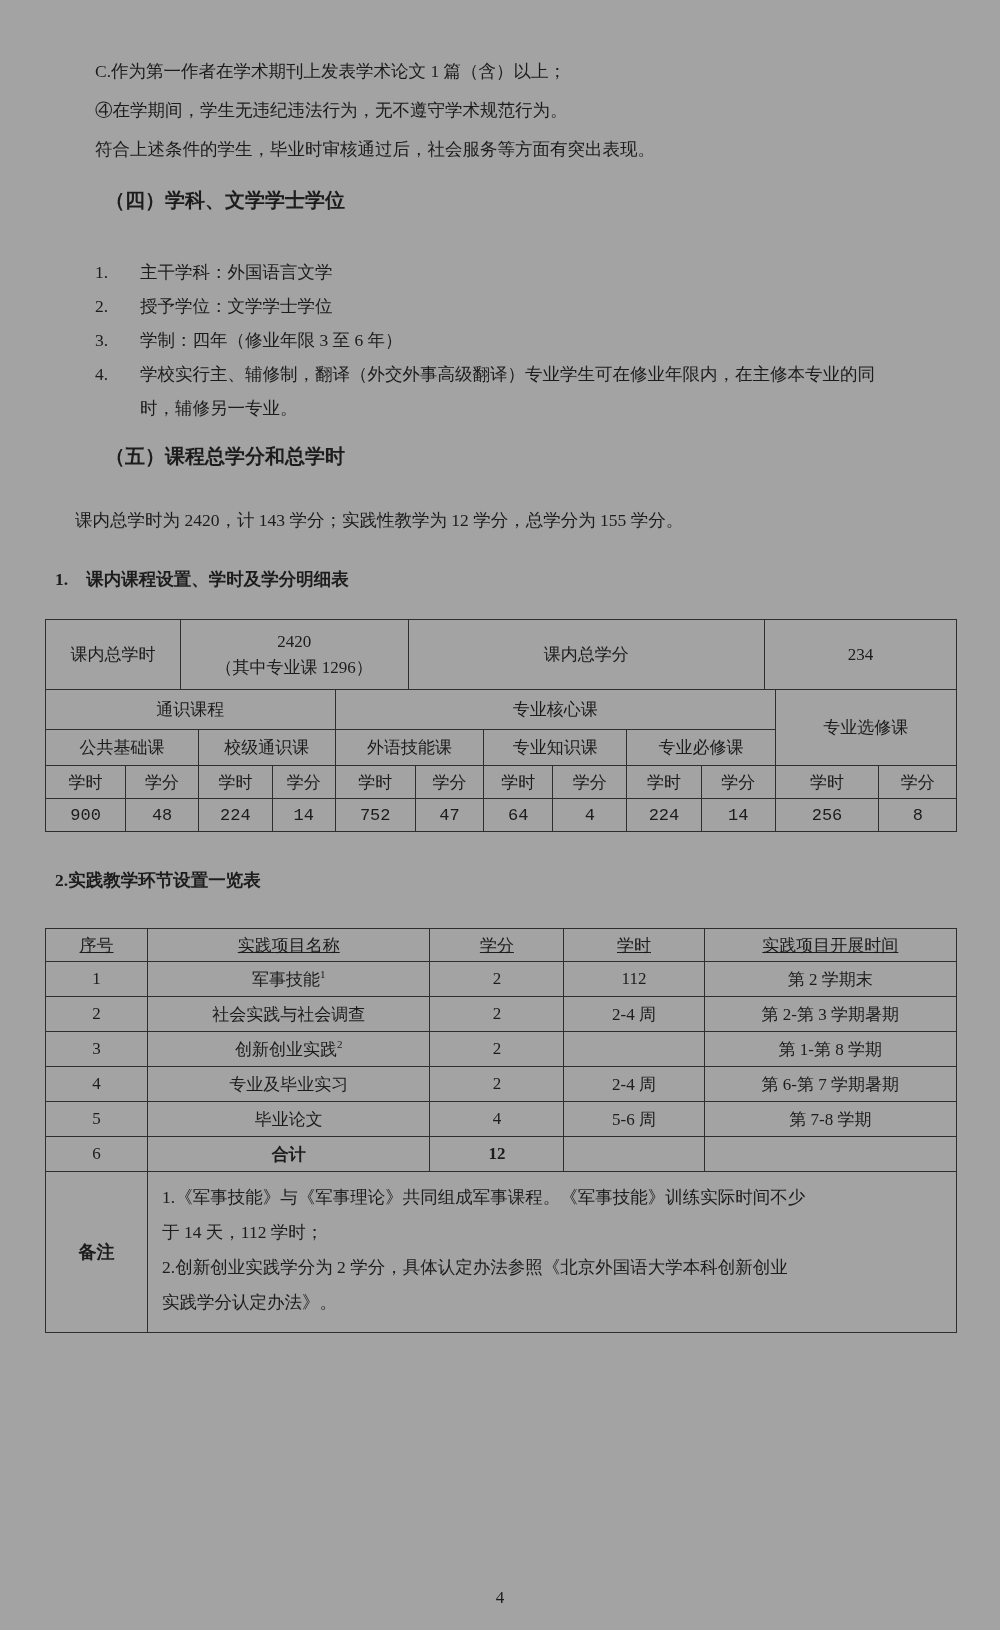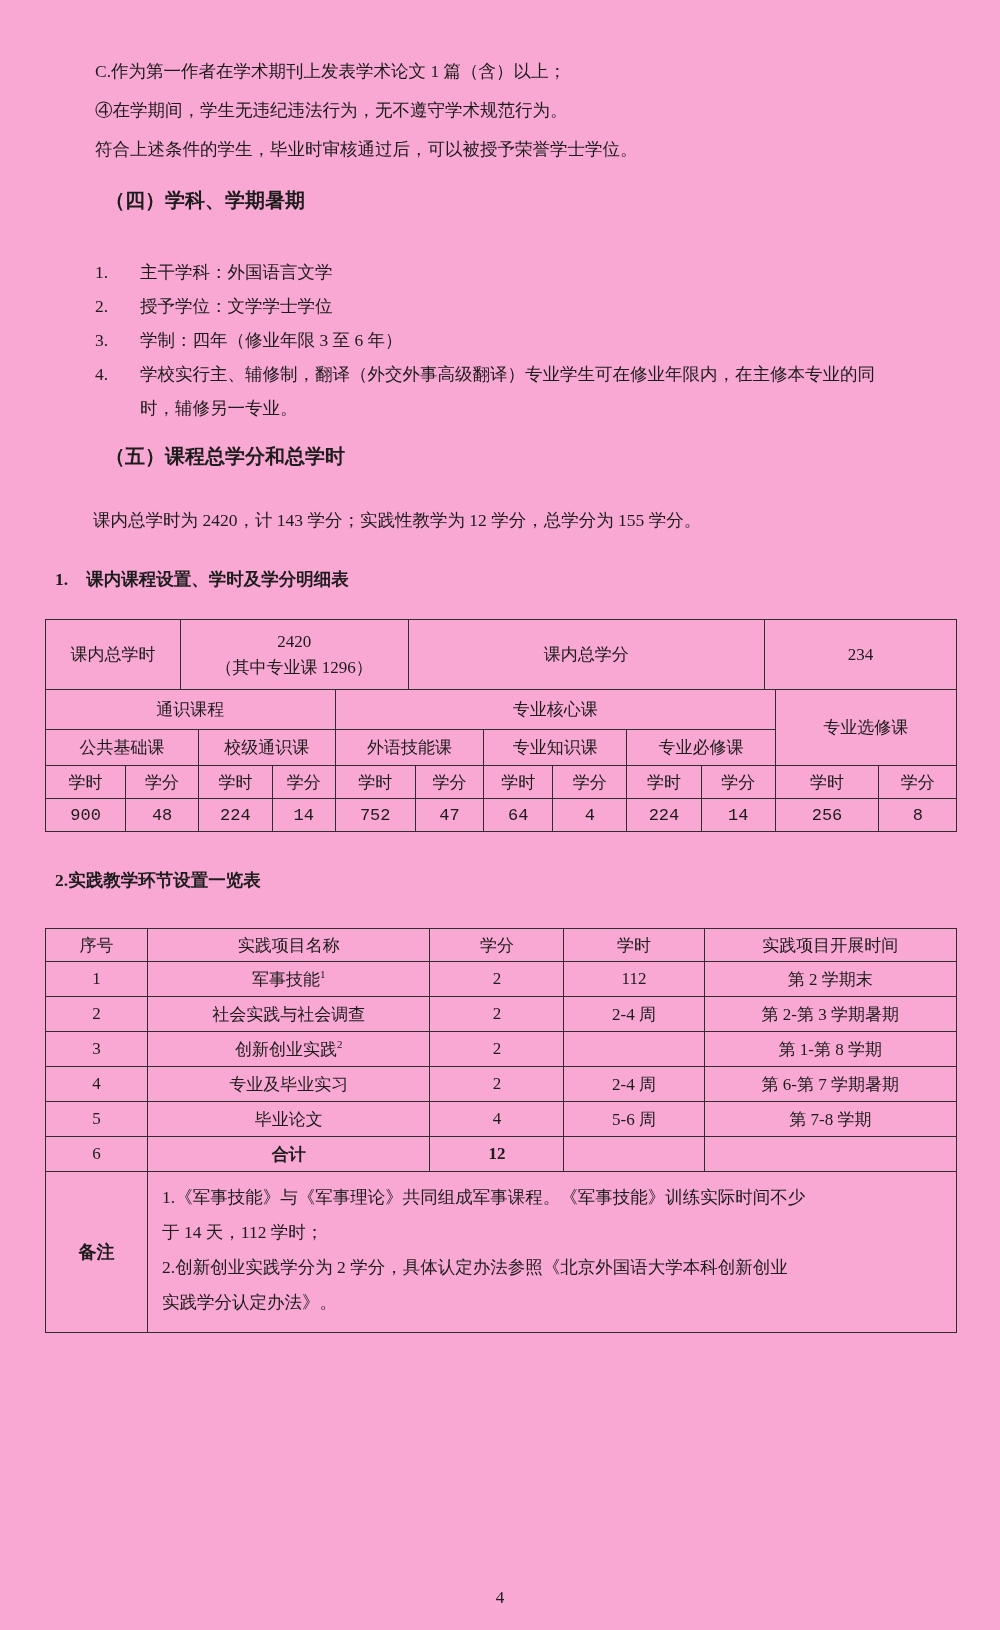--- a/index.html
+++ b/index.html
@@ -1,20 +1,20 @@
 <!DOCTYPE html>
 <html><head>
 <meta charset="utf-8">
 <style>
   * { margin:0; padding:0; box-sizing:border-box; }
   html,body { background:#e9e9e9; }
   .page {
     position:relative;
     width:1000px; height:1630px;
-    background:#f9a8d4;
+    background:#a3a3a3;
     font-family:"Liberation Serif","DejaVu Serif",serif;
     color:#1c1c1c;
     margin:0 auto;
     overflow:hidden;
   }
   .content { padding:52px 43px 0 45px; }
 
   .intro { margin-left:50px; font-size:17.5px; line-height:39px; }
   .intro div { white-space:nowrap; }
 
@@ -23,21 +23,21 @@
     font-size:20px; line-height:26px;
     font-weight:bold;
   }
   .sec-heading.h5 { }
 
   .num-list { margin:42px 0 0 50px; font-size:17.5px; line-height:34px; }
   .num-item { display:flex; }
   .num-item .num { width:45px; flex:0 0 45px; }
   .num-item .itxt { width:760px; }
 
-  .para { margin:40px 0 0 48px; font-size:17.5px; line-height:22px; }
+  .para { margin:40px 0 0 30px; font-size:17.5px; line-height:22px; }
 
   .tbl-heading { margin:36px 0 0 10px; font-size:17.5px; font-weight:bold; }
   .tbl-heading .gap { display:inline-block; width:18px; }
   .tbl-heading.second { }
 
   .tbl-wrap { width:912px; }
   table { border-collapse:collapse; width:912px; table-layout:fixed; }
   td, th {
     border:1px solid #2e2e2e;
     font-weight:normal;
@@ -48,21 +48,21 @@
   }
   .t1-top { margin-top:28px; }
   .t1-top td { height:70px; line-height:26px; }
   .t1-main { margin-top:-1px; }
   .t1-main .r2 td { height:40px; }
   .t1-main .r3 td { height:36px; }
   .t1-main .r4 td { height:33px; }
   .t1-main .r5 td { height:33px;font-family:Liberation Mono, monospace; }
 
   .t2 { margin-top:36px; }
-  .t2 .hrow td { height:33px; }
+  .t2 .hrow td { height:33px;text-decoration:underline; }
   .t2 .drow td { height:35px; }
   .t2 .bold { font-weight:bold; }
   sup { font-size:11px; line-height:0; }
 
   .note-label-cell { font-weight:bold; font-size:18px; }
   .note-cell { text-align:left; vertical-align:middle; padding:8px 6px 12px 14px; height:145px; }
   .note-cell div { font-size:17.5px; line-height:35px; white-space:nowrap; }
 
   .page-number {
     position:absolute; top:1588px; left:0;
@@ -72,24 +72,24 @@
 </style>
 </head>
 <body>
 
 <div class="page">
   <div class="content">
 
     <div class="intro">
       <div>C.作为第一作者在学术期刊上发表学术论文 1 篇（含）以上；</div>
       <div>④在学期间，学生无违纪违法行为，无不遵守学术规范行为。</div>
-      <div>符合上述条件的学生，毕业时审核通过后，可以被授予荣誉学士学位。</div>
-    </div>
-
-    <div class="sec-heading">（四）学科、学期暑期</div>
+      <div>符合上述条件的学生，毕业时审核通过后，社会服务等方面有突出表现。</div>
+    </div>
+
+    <div class="sec-heading">（四）学科、文学学士学位</div>
 
     <div class="num-list">
       <div class="num-item">
         <span class="num">1.</span>
         <span class="itxt">主干学科：外国语言文学</span>
       </div>
       <div class="num-item">
         <span class="num">2.</span>
         <span class="itxt">授予学位：文学学士学位</span>
       </div>

